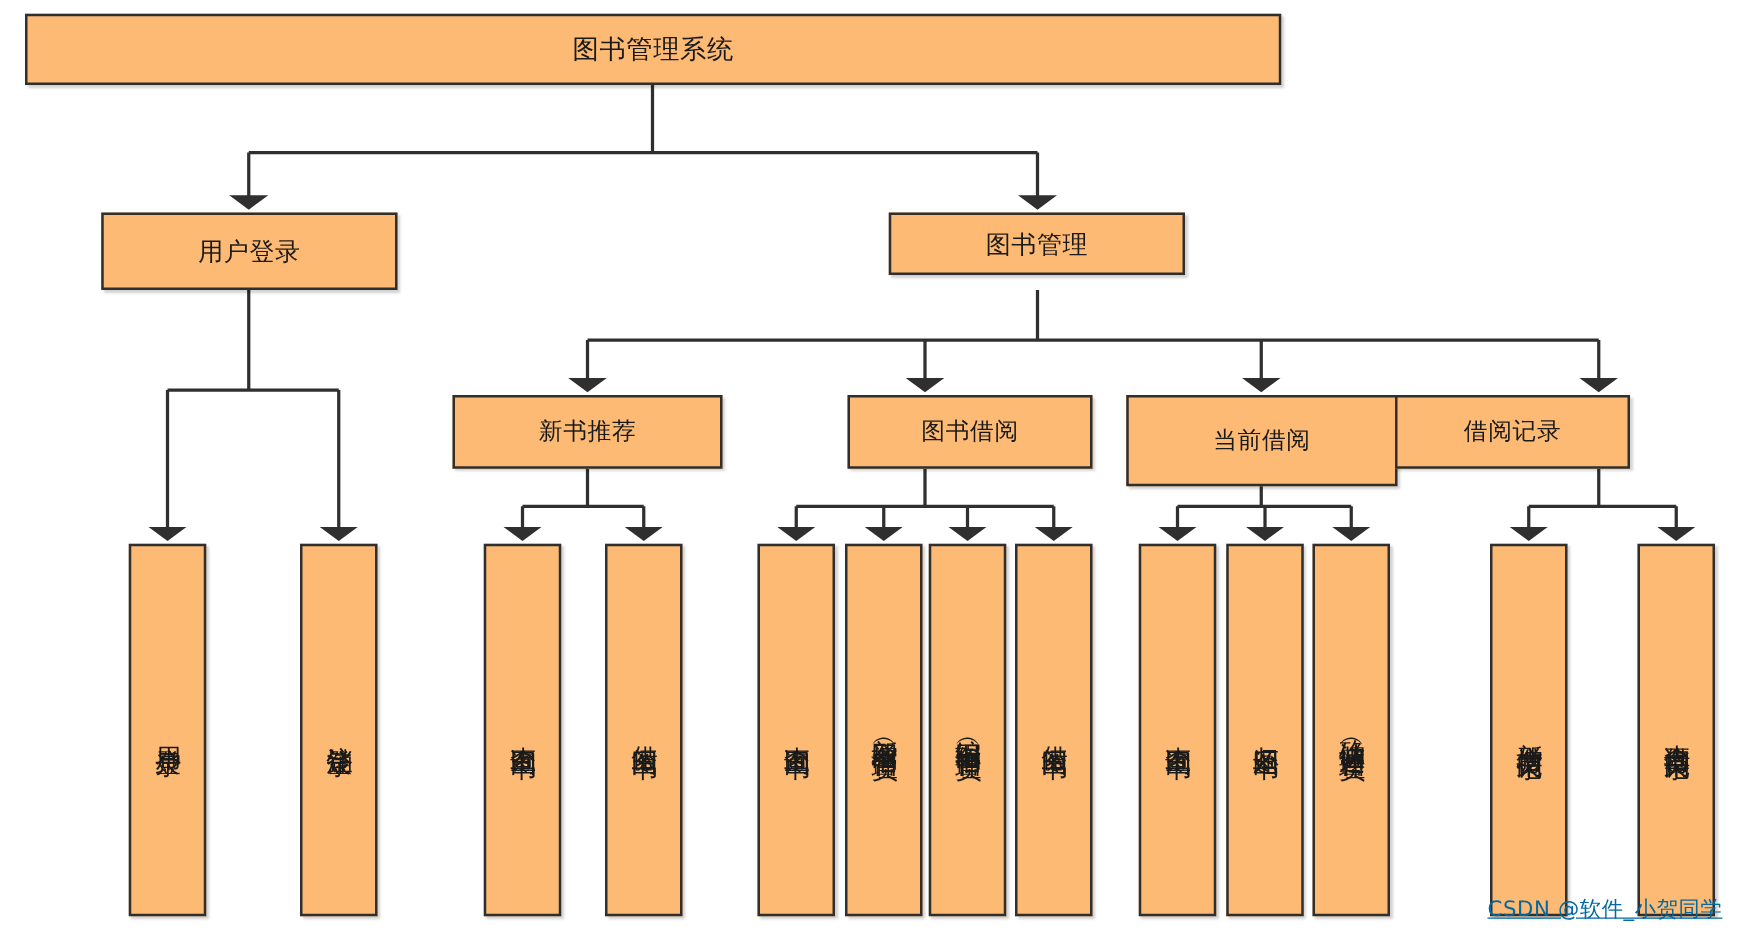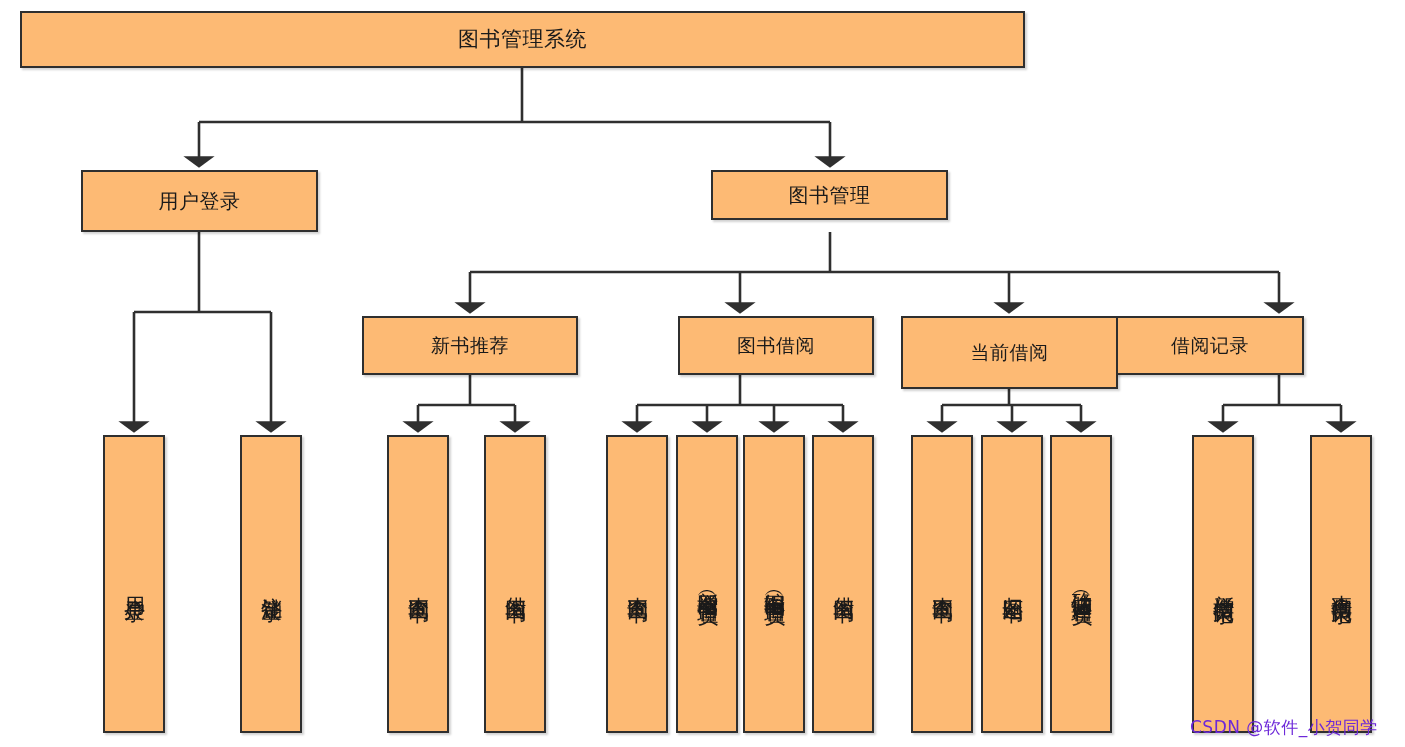--- a/index.html
+++ b/index.html
@@ -52,25 +52,26 @@
   .node.leaf .lbl {
     writing-mode: vertical-rl;
     text-orientation: upright;
     font-size: 21px;
     line-height: 1.30;
     letter-spacing: 2px;
     white-space: nowrap;
   }
   .watermark {
     position: absolute;
-    color: #6d28d9;
+    color: #0369a1;
     font-size: 17px;
     letter-spacing: 0.5px;
     z-index: 5;
     white-space: nowrap;
+    text-decoration: underline;
   }
 </style>
 </head>
 <body>
 
 <div id="canvas">
 
   <svg class="wires" viewBox="0 0 1405 747" xmlns="http://www.w3.org/2000/svg">
     <defs>
       <marker id="arw" markerWidth="10" markerHeight="12" refX="2.2" refY="6" orient="auto" markerUnits="strokeWidth">

